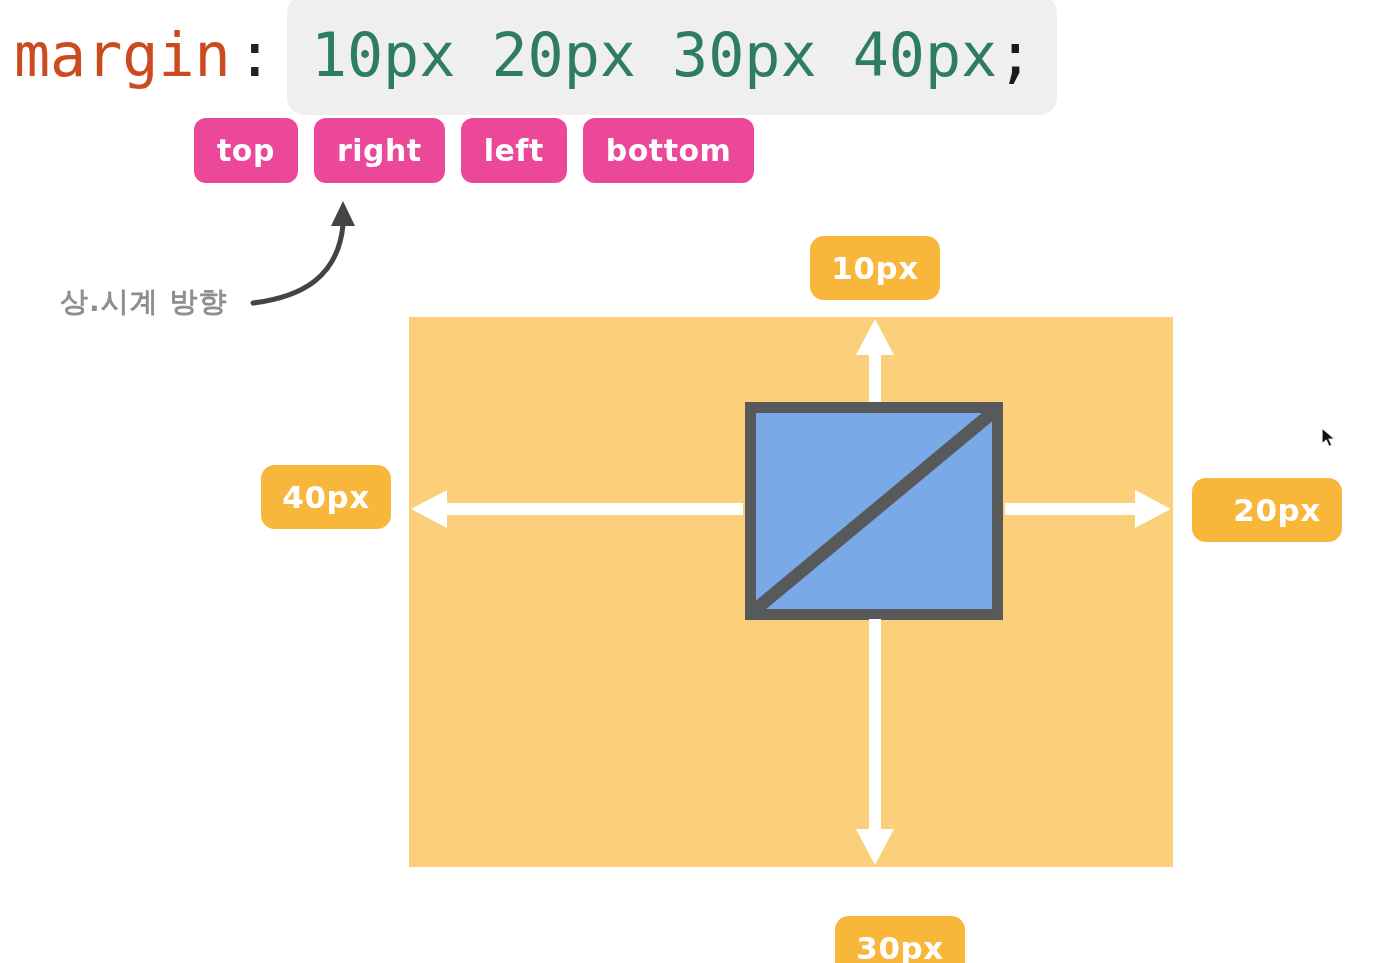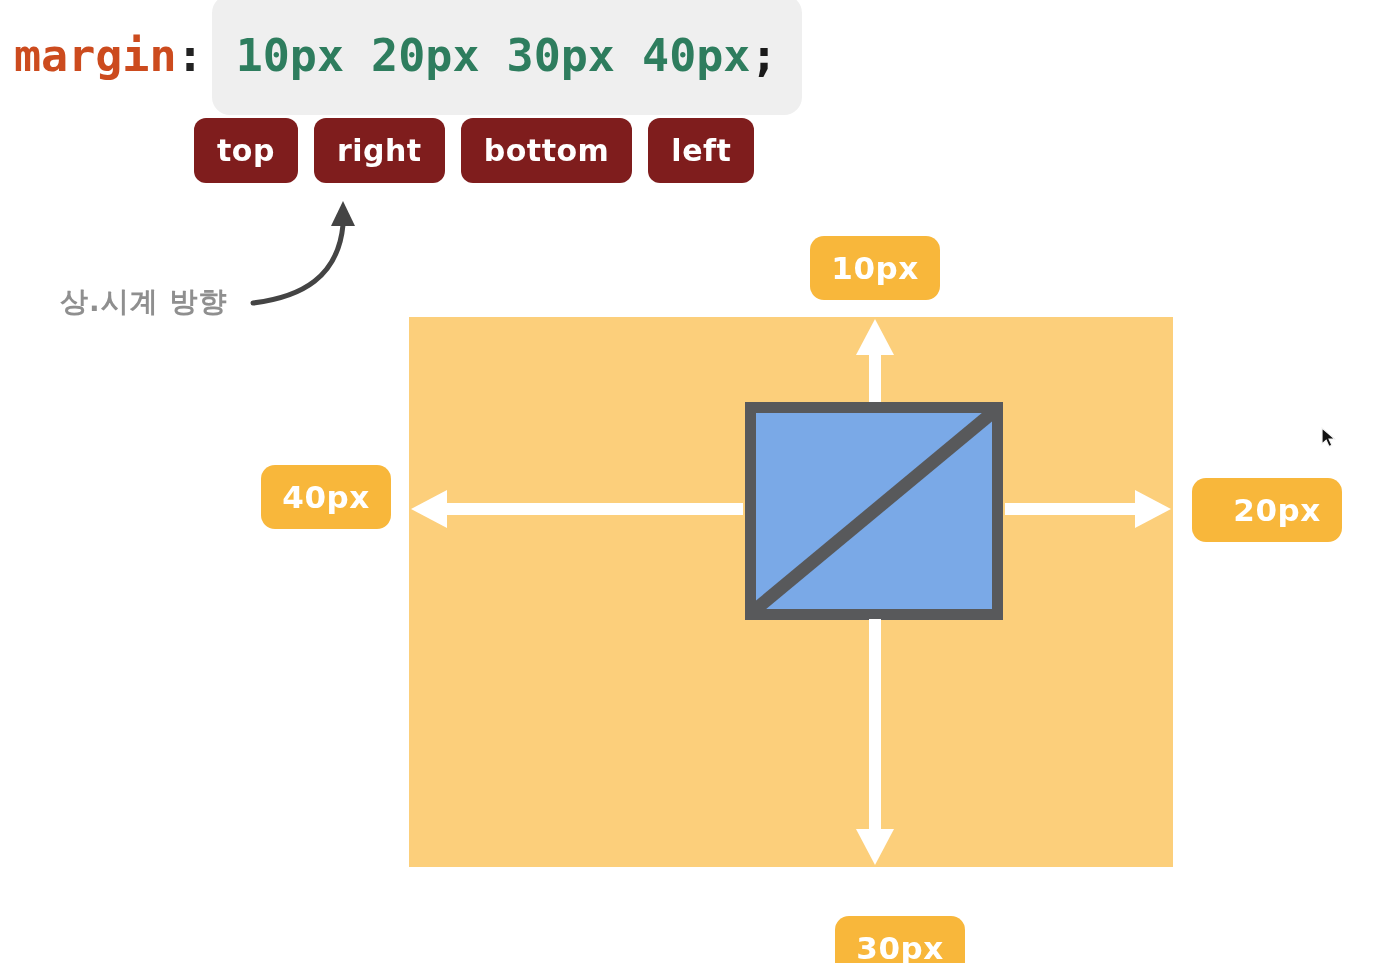--- a/index.html
+++ b/index.html
@@ -6,38 +6,38 @@
   #stage{
     position:relative;width:1381px;height:963px;background:#ffffff;overflow:hidden;
     font-family:"DejaVu Sans","Liberation Sans",sans-serif;
   }
 
   
   .code-row{
     position:absolute;left:14px;top:10px;height:90px;
     display:flex;align-items:center;
     font-family:"DejaVu Sans Mono","Liberation Mono",monospace;
-    font-size:45px;font-weight:bold;white-space:pre;
+    font-size:60px;font-weight:normal;white-space:pre;gap:6px;
   }
   .code-prop{color:#cc4b1e;}
   .code-colon{color:#222222;}
   .code-pill{
     margin-left:8px;height:90px;display:flex;align-items:center;
     background:#efefef;border-radius:18px;padding:15px 24px;
   }
   .code-values{color:#2e7d5e;}
   .code-semi{color:#1a1a1a;}
 
   
   .order-row{
     position:absolute;left:194px;top:118px;display:flex;gap:16px;
   }
   .order-badge{
     height:65px;display:flex;align-items:center;justify-content:center;
-    padding:0 23px;background:#7f1d1d;border-radius:12px;
+    padding:0 23px;background:#ec4899;border-radius:12px;
     color:#ffffff;font-size:30px;font-weight:bold;letter-spacing:.5px;
   }
 
   
   .annotation-label{
     position:absolute;left:60px;top:283px;
     font-size:28px;font-weight:600;color:#8f8f8f;letter-spacing:1px;
   }
   .curve-arrow{position:absolute;left:240px;top:193px;}
 
@@ -74,22 +74,22 @@
   <div class="code-row">
     <span class="code-prop">margin</span><span class="code-colon">:</span>
     <span class="code-pill">
       <span class="code-values">10px 20px 30px 40px</span><span class="code-semi">;</span>
     </span>
   </div>
 
   <div class="order-row">
     <div class="order-badge">top</div>
     <div class="order-badge">right</div>
+    <div class="order-badge">left</div>
     <div class="order-badge">bottom</div>
-    <div class="order-badge">left</div>
   </div>
 
   <div class="annotation-label">상.시계 방향</div>
   <svg class="curve-arrow" width="125" height="125" viewBox="0 0 125 125">
     <path d="M 13 110 C 62 104 98 84 103 32" fill="none" stroke="#444444" stroke-width="5" stroke-linecap="round"></path>
     <polygon points="103,8 91,33 115,33" fill="#444444"></polygon>
   </svg>
 
   <div class="margin-area"></div>
 

